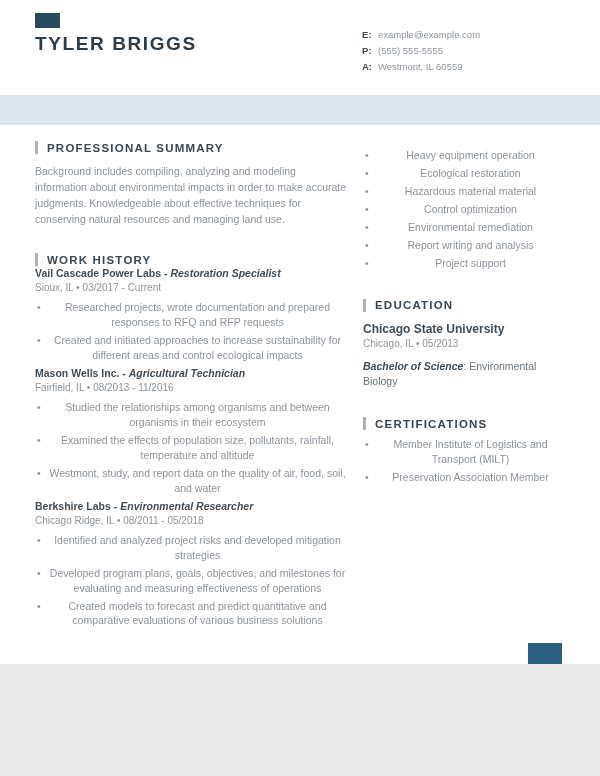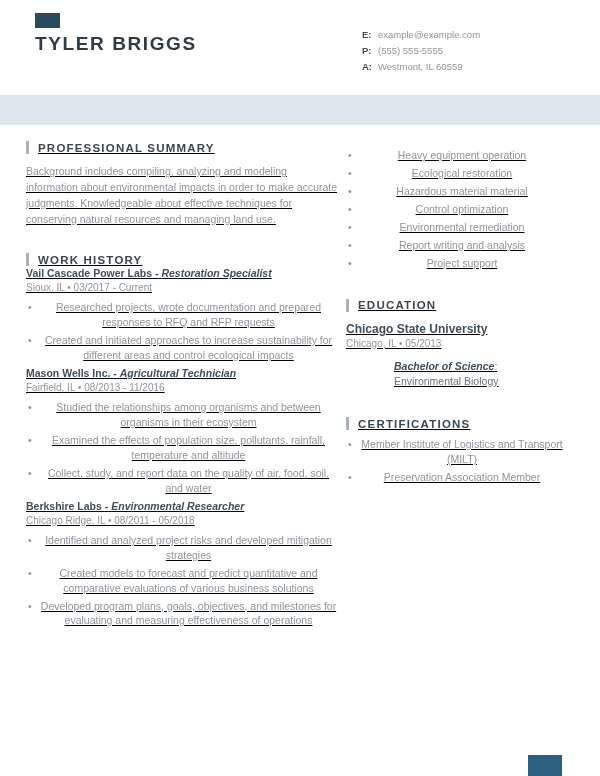--- a/index.html
+++ b/index.html
@@ -8,41 +8,41 @@
     --band:#dde5ed;
     --heading-text:#3a4750;
     --body-text:#8e959b;
     --dark-text:#414e58;
     --bar:#aab3ba;
   }
   *{margin:0;padding:0;box-sizing:border-box;}
   html,body{background:#e9e9e9;}
   body{font-family:"Liberation Sans","DejaVu Sans",sans-serif;}
   .page{
-    position:relative;width:600px;height:776px;margin:0 auto;
+    position:relative;width:600px;height:664px;margin:0 auto;
     background:#ffffff;overflow:hidden;
   }
   .top-accent{
     position:absolute;left:35px;top:13px;width:25px;height:15px;
     background:var(--top-accent);
   }
   .header{
     display:flex;justify-content:space-between;align-items:flex-start;
     padding:34px 35px 0 35px;
   }
   .name{
     font-size:19px;font-weight:bold;letter-spacing:1.6px;
     color:#2f3b45;line-height:1.1;
   }
   .contact{width:203px;margin-top:-6px;}
   .contact-row{display:flex;font-size:9.5px;line-height:1.45;margin-bottom:2px;}
   .contact-label{width:16px;font-weight:bold;color:var(--dark-text);flex:none;}
   .contact-value{color:var(--body-text);}
   .band{height:30px;background:var(--band);margin-top:20px;}
-  .columns{display:flex;gap:8px;padding:16px 35px 0 26px;text-decoration:underline;}
+  .columns{display:flex;gap:16px;padding:16px 35px 0 35px;}
   .col-left{width:312px;flex:none;}
   .col-right{flex:1;min-width:0;}
   .sec-title{
     display:flex;align-items:center;gap:9px;
     font-size:11.5px;font-weight:bold;letter-spacing:1.2px;
     color:var(--heading-text);
   }
   .sec-bar{width:3px;height:13px;background:var(--bar);flex:none;}
   .summary-text{
     margin-top:10px;font-size:10.5px;line-height:1.5;color:var(--body-text);
@@ -60,21 +60,21 @@
     font-size:10.5px;line-height:1.42;color:var(--body-text);text-align:center;
   }
   ul.bullets li::before{
     content:"•";position:absolute;left:2px;top:0;color:var(--body-text);
   }
   .right-section{margin-top:0;}
   .right-section + .right-section{margin-top:28px;}
   .skills-list{margin-top:9px;}
   .edu-school{font-size:12px;font-weight:bold;color:var(--dark-text);margin-top:10px;}
   .edu-meta{font-size:10px;color:var(--body-text);margin-top:2px;}
-  .edu-degree{font-size:10.5px;line-height:1.45;margin-top:10px;color:#6b747b;margin-left:48px;}
+  .edu-degree{font-size:10.5px;line-height:1.45;margin-top:10px;color:#6b747b;}
   .edu-degree .degree{font-weight:bold;font-style:italic;color:var(--dark-text);}
   .certs-list{margin-top:9px;}
   .bottom-accent{
     position:absolute;right:38px;bottom:0;width:34px;height:21px;
     background:var(--bottom-accent);
   }
 </style>
 </head>
 <body>
 
@@ -136,35 +136,35 @@
         <article class="job">
           <h3 class="job-title">
             <span class="company">Mason Wells Inc.</span>
             <span class="sep">-</span>
             <span class="role">Agricultural Technician</span>
           </h3>
           <p class="meta">Fairfield, IL • 08/2013 - 11/2016</p>
           <ul class="bullets">
             <li>Studied the relationships among organisms and between organisms in their ecosystem</li>
             <li>Examined the effects of population size, pollutants, rainfall, temperature and altitude</li>
-            <li>Collect, study, and report data on the quality of air, food, soil, and water</li>
+            <li>Westmont, study, and report data on the quality of air, food, soil, and water</li>
           </ul>
         </article>
 
         <article class="job">
           <h3 class="job-title">
             <span class="company">Berkshire Labs</span>
             <span class="sep">-</span>
             <span class="role">Environmental Researcher</span>
           </h3>
           <p class="meta">Chicago Ridge, IL • 08/2011 - 05/2018</p>
           <ul class="bullets">
             <li>Identified and analyzed project risks and developed mitigation strategies</li>
+            <li>Developed program plans, goals, objectives, and milestones for evaluating and measuring effectiveness of operations</li>
             <li>Created models to forecast and predict quantitative and comparative evaluations of various business solutions</li>
-            <li>Developed program plans, goals, objectives, and milestones for evaluating and measuring effectiveness of operations</li>
           </ul>
         </article>
       </section>
 
     </div>
 
     <div class="col-right">
 
       <section class="right-section">
         <ul class="bullets skills-list">

